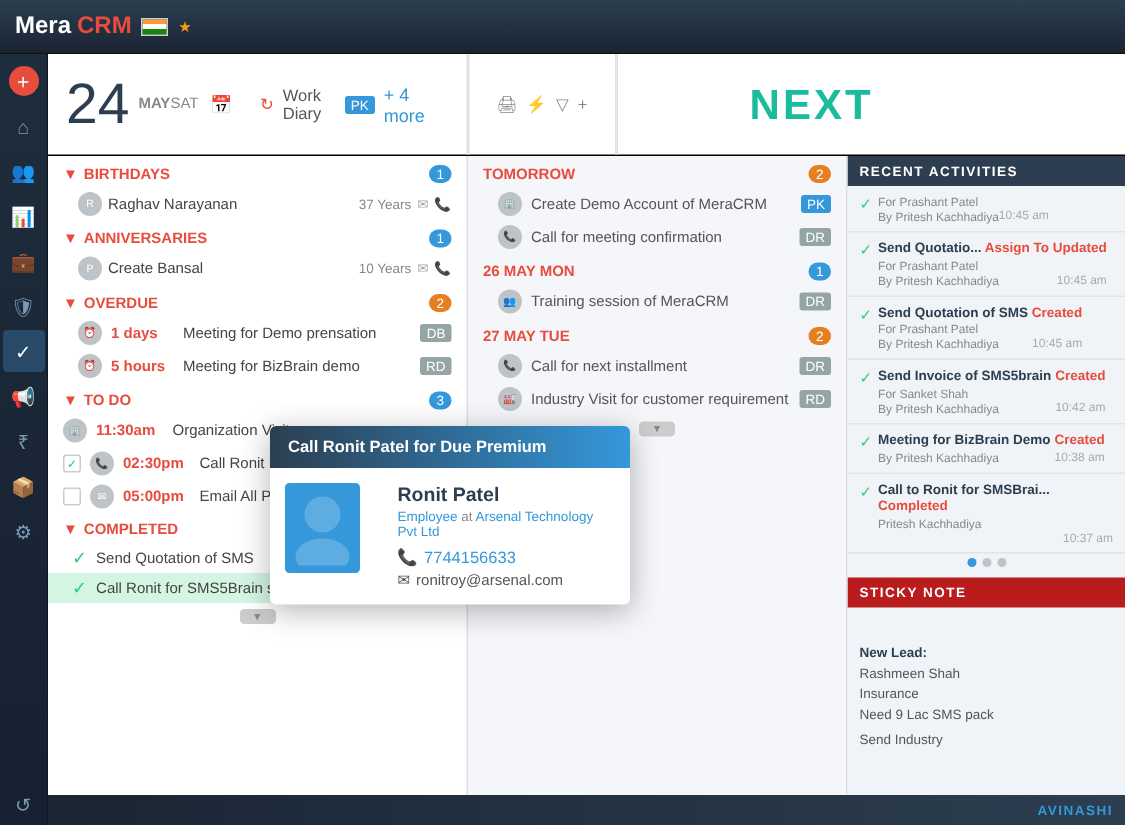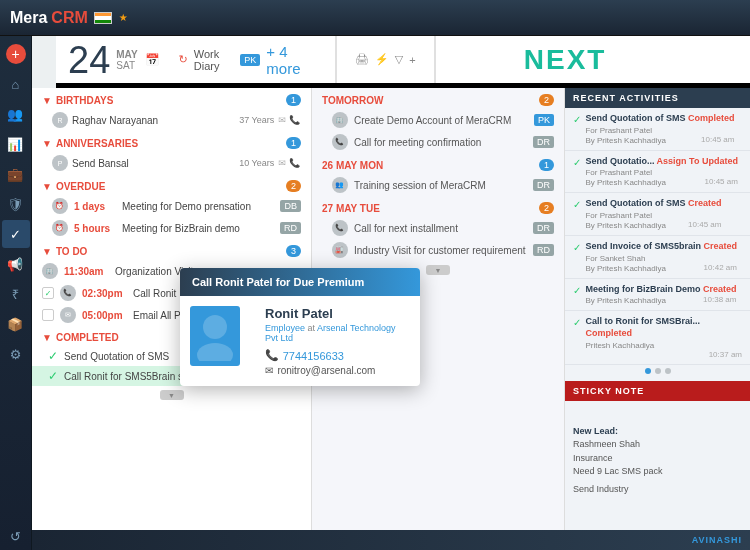--- a/index.html
+++ b/index.html
@@ -35,38 +35,38 @@
     }
     .sidebar-icon:hover, .sidebar-icon.active { background: #2a4a6a; color: #fff; }
     .sidebar-icon.add { background: #e74c3c; color: #fff; border-radius: 50%; width: 20px; height: 20px; font-size: 14px; margin-bottom: 4px; }
 
     
     #main { flex: 1; display: flex; flex-direction: column; background: #ecf0f1; overflow: hidden; }
 
     
     #header-row {
       display: flex; align-items: stretch; background: #fff;
-      border-bottom: 5px solid #000000; height: 52px; margin-left: 24px;
+      border-bottom: 1px solid #000000; height: 68px;
     }
     #date-section {
       width: 280px; display: flex; align-items: center; padding: 6px 12px; gap: 6px;
       border-right: 1px solid #e0e0e0; flex-shrink: 0;
     }
     #date-num { font-size: 38px; font-weight: 300; color: #2c3e50; line-height: 1; }
-    #date-meta { display: flex; flex-direction: column; }
+    #date-meta { display: flex; flex-direction: row; }
     #date-month { font-size: 10px; color: #888; text-transform: uppercase; font-weight: 600; }
     #date-day { font-size: 10px; color: #888; }
     #cal-icon { font-size: 12px; color: #888; margin-left: 2px; }
     #work-diary {
       display: flex; align-items: center; gap: 6px; padding: 0 12px; flex: 1;
       font-size: 11px; color: #555;
     }
     #work-diary .diary-icon { color: #e74c3c; }
     #work-diary .pk-badge { background: #3498db; color: #fff; border-radius: 2px; font-size: 9px; padding: 1px 4px; }
-    #work-diary .more { color: #3498db; font-size: 15px; }
+    #work-diary .more { color: #3498db; font-size: 12px; }
     #next-section {
       width: 260px; display: flex; align-items: center; justify-content: center; flex-shrink: 0;
       border-left: 1px solid #e0e0e0;
     }
     #next-title { font-size: 28px; font-weight: 700; color: #1abc9c; letter-spacing: 2px; }
 
     
     #columns { display: flex; flex: 1; overflow: hidden; }
 
     
@@ -260,21 +260,21 @@
 
           <div class="section-header">
             <div class="section-title">
               <span>▼</span>
               <span>ANNIVERSARIES</span>
             </div>
             <span class="section-badge">1</span>
           </div>
           <div class="item-row">
             <div class="item-avatar">P</div>
-            <span class="item-name">Send Bansal</span>
+            <span class="item-name">Create Bansal</span>
             <span class="item-meta">10 Years</span>
             <span class="item-action-icon">✉</span>
             <span class="item-action-icon">📞</span>
           </div>
 
           <div class="section-header">
             <div class="section-title">
               <span>▼</span>
               <span>OVERDUE</span>
             </div>
@@ -392,24 +392,20 @@
           </div>
         </div>
 
         <div id="right-col">
           <div id="recent-header">RECENT ACTIVITIES</div>
 
           <div class="activity-item">
             <div class="activity-row">
               <span class="activity-check">✓</span>
               <div>
-                <div class="activity-title">
-                  <span>Send Quotation of SMS</span>
-                  <span class="highlight"> <span>Completed</span></span>
-                </div>
                 <div class="activity-meta">For <span>Prashant Patel</span></div>
                 <div style="display:flex;justify-content:space-between;">
                   <div class="activity-meta">By Pritesh Kachhadiya</div>
                   <div class="activity-time">10:45 am</div>
                 </div>
               </div>
             </div>
           </div>
 
           <div class="activity-item">

